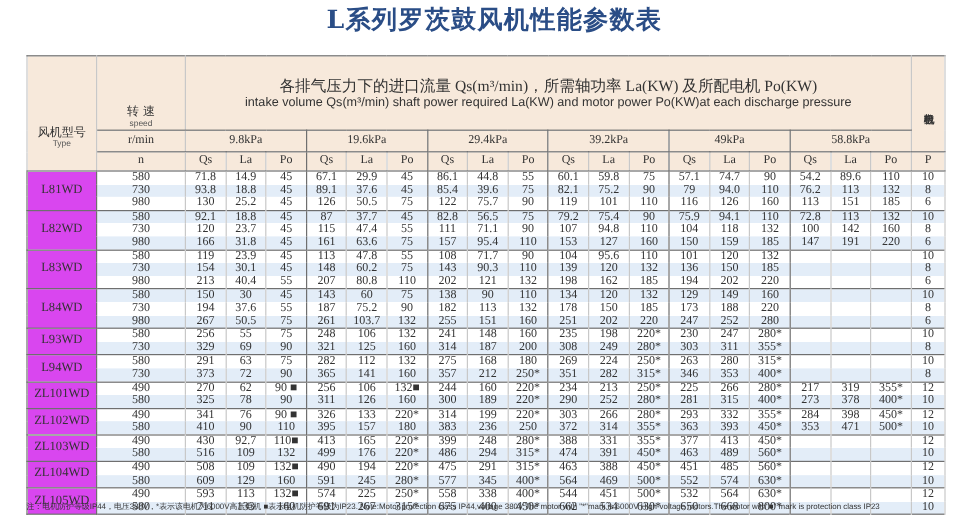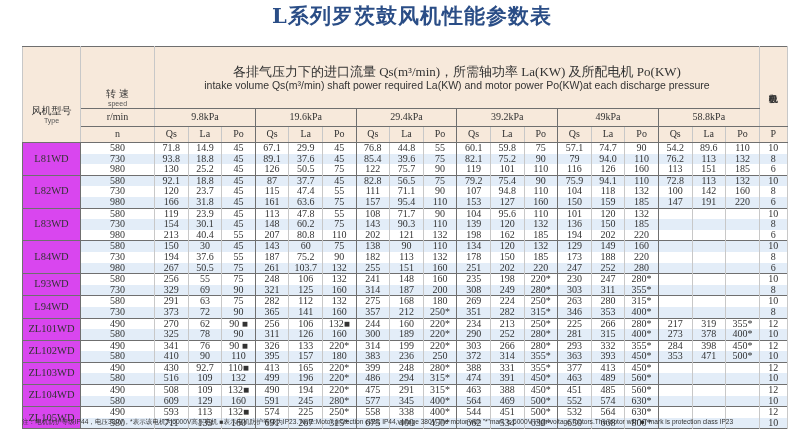--- a/index.html
+++ b/index.html
@@ -93,21 +93,21 @@
   <tbody id="tbody">
       <tr class=" grp-start">
         <td class="type" rowspan="3">L81WD</td>
         <td class="v">580</td>
         <td class="v">71.8</td>
         <td class="v">14.9</td>
         <td class="v sep">45</td>
         <td class="v">67.1</td>
         <td class="v">29.9</td>
         <td class="v sep">45</td>
-        <td class="v">76.8</td>
+        <td class="v">86.1</td>
         <td class="v">44.8</td>
         <td class="v sep">55</td>
         <td class="v">60.1</td>
         <td class="v">59.8</td>
         <td class="v sep">75</td>
         <td class="v">57.1</td>
         <td class="v">74.7</td>
         <td class="v sep">90</td>
         <td class="v">54.2</td>
         <td class="v">89.6</td>
@@ -561,21 +561,21 @@
         <td class="v"></td>
         <td class="v"></td>
         <td class="v" style="border-left: 1.5px solid rgb(111, 111, 111);">12</td>
       </tr>
       <tr class="alt">
         <td class="v">580</td>
         <td class="v">516</td>
         <td class="v">109</td>
         <td class="v sep">132</td>
         <td class="v">499</td>
-        <td class="v">196</td>
+        <td class="v">176</td>
         <td class="v sep">220*</td>
         <td class="v">486</td>
         <td class="v">294</td>
         <td class="v sep">315*</td>
         <td class="v">474</td>
         <td class="v">391</td>
         <td class="v sep">450*</td>
         <td class="v">463</td>
         <td class="v">489</td>
         <td class="v sep">560*</td>

